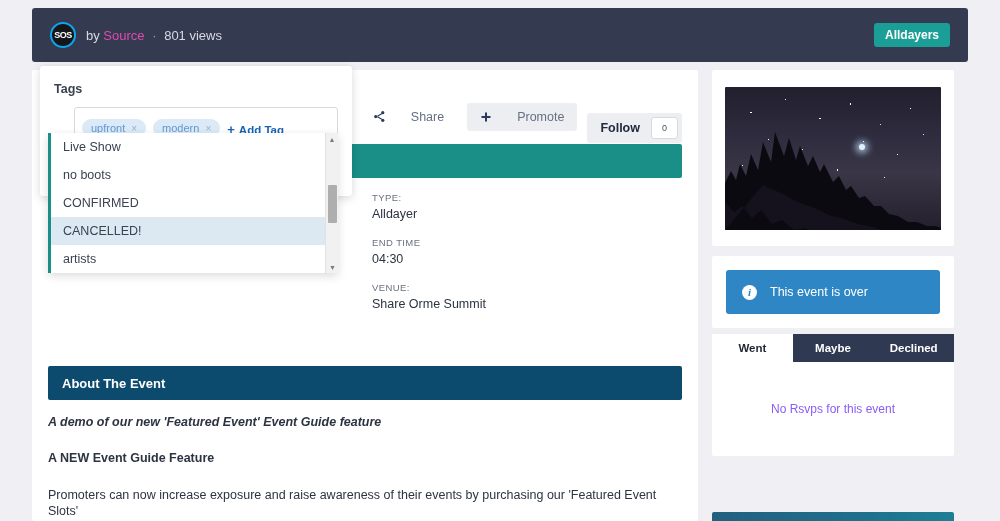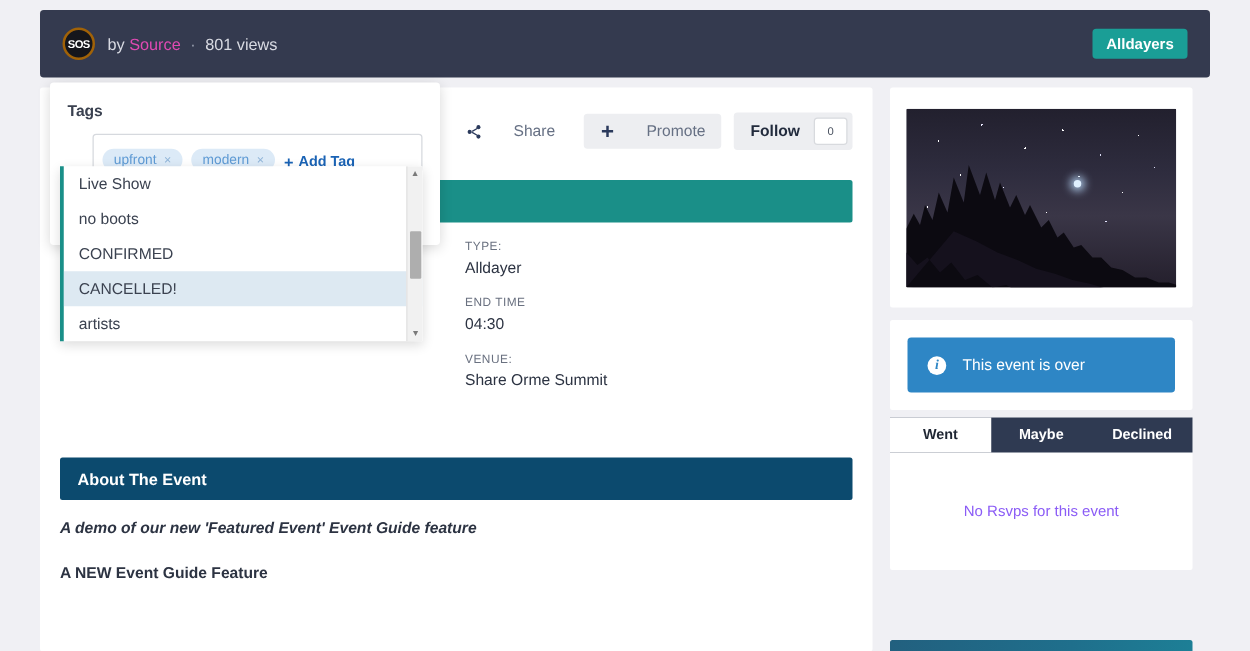--- a/index.html
+++ b/index.html
@@ -12,21 +12,21 @@
   .page { position: relative; width: 1000px; height: 521px; }
 
   
   .header {
     position: absolute; left: 32px; top: 8px; width: 936px; height: 54px;
     background: #343a4f; border-radius: 3px;
     display: flex; align-items: center; padding: 0 18px;
   }
   .logo {
     width: 26px; height: 26px; border-radius: 50%;
-    background: #15161c; border: 2px solid #a16207;
+    background: #15161c; border: 2px solid #0ea5e9;
     display: flex; align-items: center; justify-content: center;
     font-size: 9px; font-weight: bold; color: #ffffff; letter-spacing: -0.5px;
     flex: 0 0 auto;
   }
   .byline { margin-left: 10px; font-size: 13px; color: #d8dae2; }
   .byline .src { color: #e04ab3; }
   .byline .dot { color: #9aa0b0; margin: 0 4px; }
   .badge-alldayers {
     margin-left: auto; background: #1a9e96; color: #fff;
     font-size: 12px; font-weight: bold; padding: 5px 11px; border-radius: 3px;
@@ -42,21 +42,21 @@
     display: flex; align-items: center; gap: 10px;
   }
   .btn {
     display: flex; align-items: center; gap: 25px;
     font-size: 12.5px; border-radius: 3px; padding: 7px 13px;
     color: #4d5665; background: transparent; cursor: pointer;
   }
   .btn.grey { background: #edeef1; }
   .btn .ico { color: #2b3a5c; display: flex; align-items: center; }
   .btn .lbl { color: #667084; }
-  .btn.follow { padding: 4px 4px 4px 13px; gap: 11px; }
+  .btn.follow { padding: 4px 4px 4px 13px; gap: 11px; margin-top: 23px; }
   .btn.follow .lbl { color: #222b3d; font-weight: bold; font-size: 12.5px; }
   .count-box {
     background: #fff; border: 1px solid #d8dade; border-radius: 3px;
     font-size: 9px; color: #4a5260; padding: 5px 10px; min-width: 26px; text-align: center;
   }
 
   .teal-bar {
     position: absolute; left: 16px; top: 74px; width: 634px; height: 34px;
     background: #1a8f88; border-radius: 2px;
   }
@@ -272,20 +272,21 @@
       <div class="meta-group">
         <div class="meta-label">VENUE:</div>
         <div class="meta-value">Share Orme Summit</div>
       </div>
     </div>
 
     <div class="about-head">About The Event</div>
     <div class="about-body">
       <p class="em">A demo of our new 'Featured Event' Event Guide feature</p>
       <p class="bold">A NEW Event Guide Feature</p>
+      <p>Promoters can now increase exposure and raise awareness of their events by purchasing our 'Featured Event Slots'</p>
     </div>
   </div>
 
   <div class="tags-pop">
     <div class="tags-title">Tags</div>
     <div class="tags-field">
       <span class="pill">
         <span>upfront</span>
         <span class="x">×</span>
       </span>

